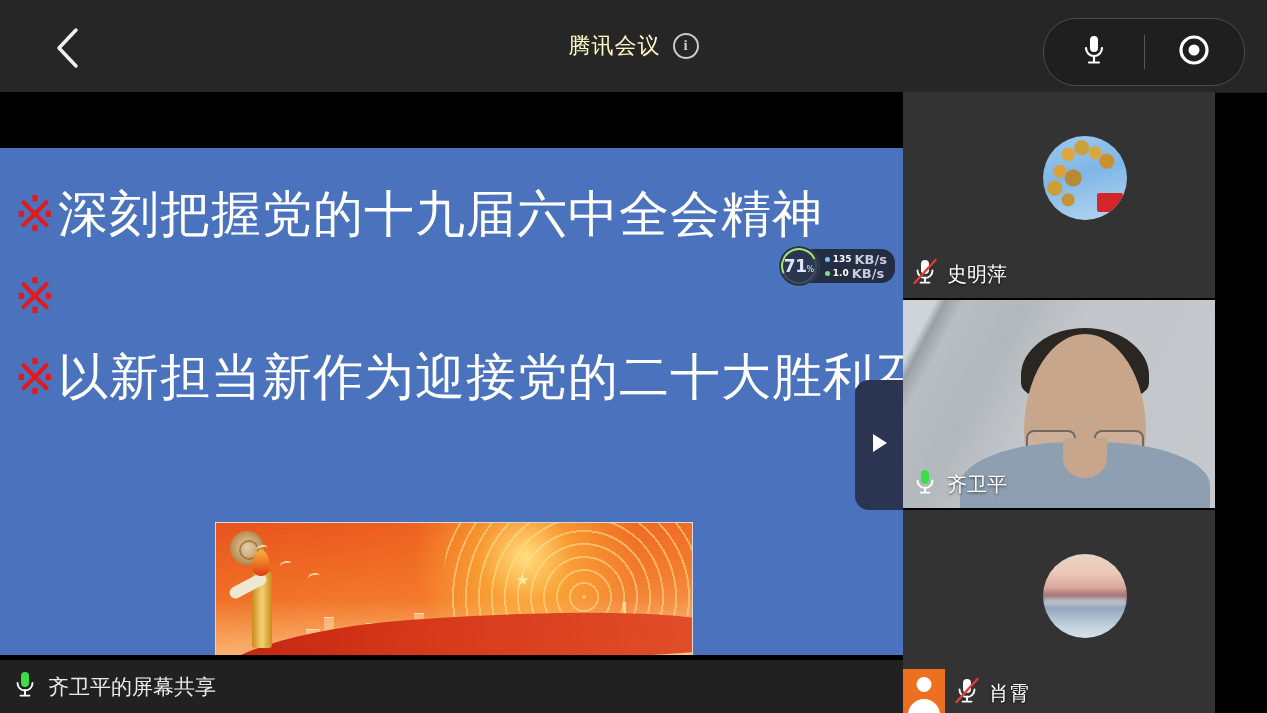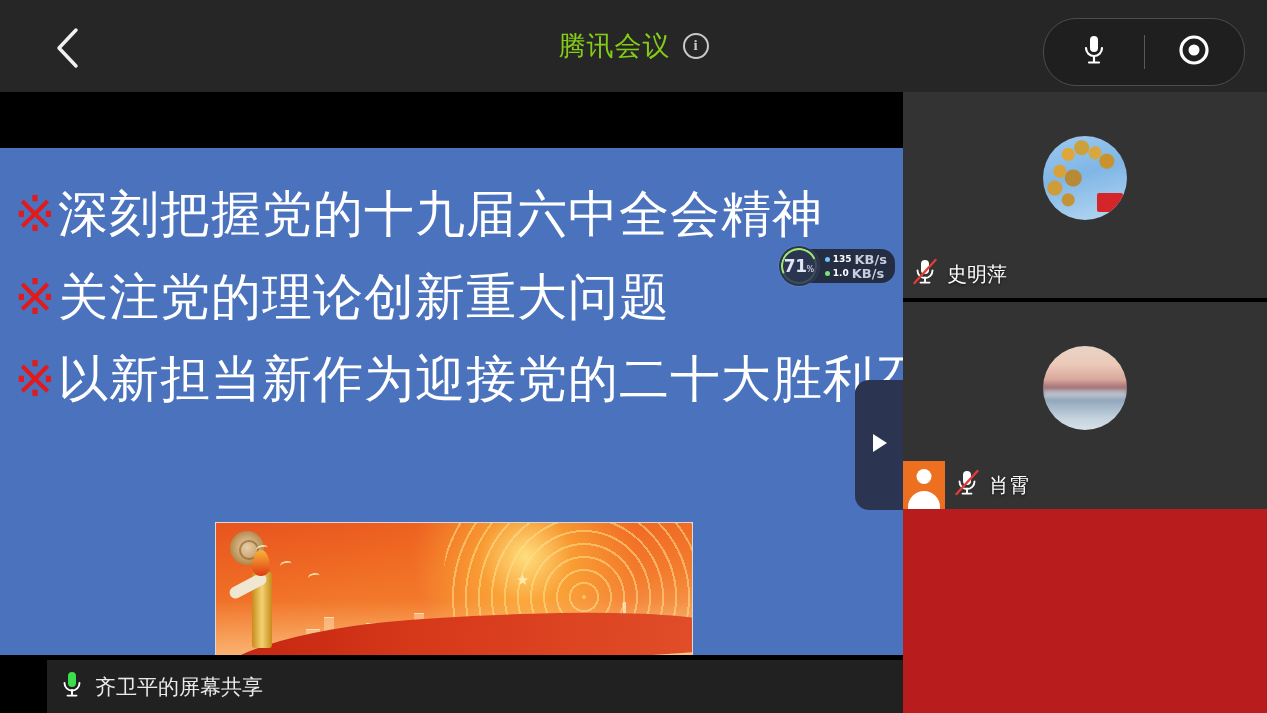--- a/index.html
+++ b/index.html
@@ -38,22 +38,22 @@
   .back-btn svg { display: block; }
   .topbar-title-wrap {
     position: absolute;
     left: 0; top: 0;
     width: 1267px; height: 92px;
     display: flex; align-items: center; justify-content: center;
     gap: 12px;
     pointer-events: none;
   }
   .topbar-title {
-    color: #84cc16;
-    font-size: 27px;
+    color: #fef9c3;
+    font-size: 22px;
     letter-spacing: 1px;
     font-weight: 400;
   }
   .info-icon {
     width: 22px; height: 22px;
     border: 2px solid #c9c9c9;
     border-radius: 50%;
     color: #c9c9c9;
     font-size: 15px;
     line-height: 21px;
@@ -337,39 +337,38 @@
   
   .share-footer {
     position: absolute;
     left: 0; top: 660px;
     width: 903px; height: 53px;
     background: #212121;
     display: flex;
     align-items: center;
     padding-left: 14px;
     gap: 12px;
-    margin-left: 47px;
   }
   .share-footer-label {
     color: #eaeaea;
     font-size: 21px;
   }
   .footer-black-gap {
     position: absolute;
     left: 0; top: 656px;
     width: 903px; height: 5px;
     background: #000;
   }
 
   
   .sidebar {
     position: absolute;
     left: 903px; top: 92px;
-    width: 364px; height: 621px;
-    background: #b91c1c;
+    width: 312px; height: 621px;
+    background: #f0abfc;
     overflow: hidden;
   }
   .tile {
     position: relative;
     width: 364px;
     overflow: hidden;
     background: #333333;
   }
   .tile-1 { height: 206px; }
   .tile-2 { height: 208px; }
@@ -585,21 +584,20 @@
 
     <div class="slide">
 
       <div class="bullets">
         <div class="bullet">
           <span class="bullet-mark">※</span>
           <span class="bullet-text">深刻把握党的十九届六中全会精神</span>
         </div>
         <div class="bullet">
           <span class="bullet-mark">※</span>
-          <span class="bullet-text">关注党的理论创新重大问题</span>
         </div>
         <div class="bullet">
           <span class="bullet-mark">※</span>
           <span class="bullet-text">以新担当新作为迎接党的二十大胜利召开</span>
         </div>
       </div>
 
       <div class="banner">
         <div class="banner-rings"></div>
         <div class="banner-star">★</div>
@@ -691,20 +689,45 @@
             <line x1="7.5" y1="24.6" x2="16.5" y2="24.6" stroke="#ffffff" stroke-width="1.9" stroke-linecap="round"></line>
             <line x1="1.5" y1="25" x2="22.5" y2="2" stroke="#e33b3b" stroke-width="2.4" stroke-linecap="round"></line>
           </svg>
         </span>
         <span class="name-label">史明萍</span>
       </div>
     </div>
 
     <div class="tile-sep"></div>
 
+    <div class="tile tile-2">
+      <div class="video-feed">
+        <div class="hair"></div>
+        <div class="head">
+          <div class="glasses">
+            <div class="lens l"></div>
+            <div class="bridge"></div>
+            <div class="lens r"></div>
+          </div>
+          <div class="mouth"></div>
+        </div>
+        <div class="shirt"></div>
+      </div>
+      <div class="name-row">
+        <span>
+          <svg width="24" height="28" viewBox="0 0 24 28">
+            <rect x="8" y="2" width="8" height="14" rx="4" fill="#3ddc4a"></rect>
+            <path d="M4.5 12.5 a7.5 7.5 0 0 0 15 0" fill="none" stroke="#ffffff" stroke-width="1.9" stroke-linecap="round"></path>
+            <line x1="12" y1="19.5" x2="12" y2="24" stroke="#ffffff" stroke-width="1.9" stroke-linecap="round"></line>
+            <line x1="7.5" y1="24.6" x2="16.5" y2="24.6" stroke="#ffffff" stroke-width="1.9" stroke-linecap="round"></line>
+          </svg>
+        </span>
+        <span class="name-label">齐卫平</span>
+      </div>
+    </div>
 
     <div class="tile-sep"></div>
 
     <div class="tile tile-3">
       <div class="avatar avatar-sunset"></div>
       <div class="orange-thumb">
         <span class="person-head"></span>
         <span class="person-body"></span>
       </div>
       <div class="name-row">

